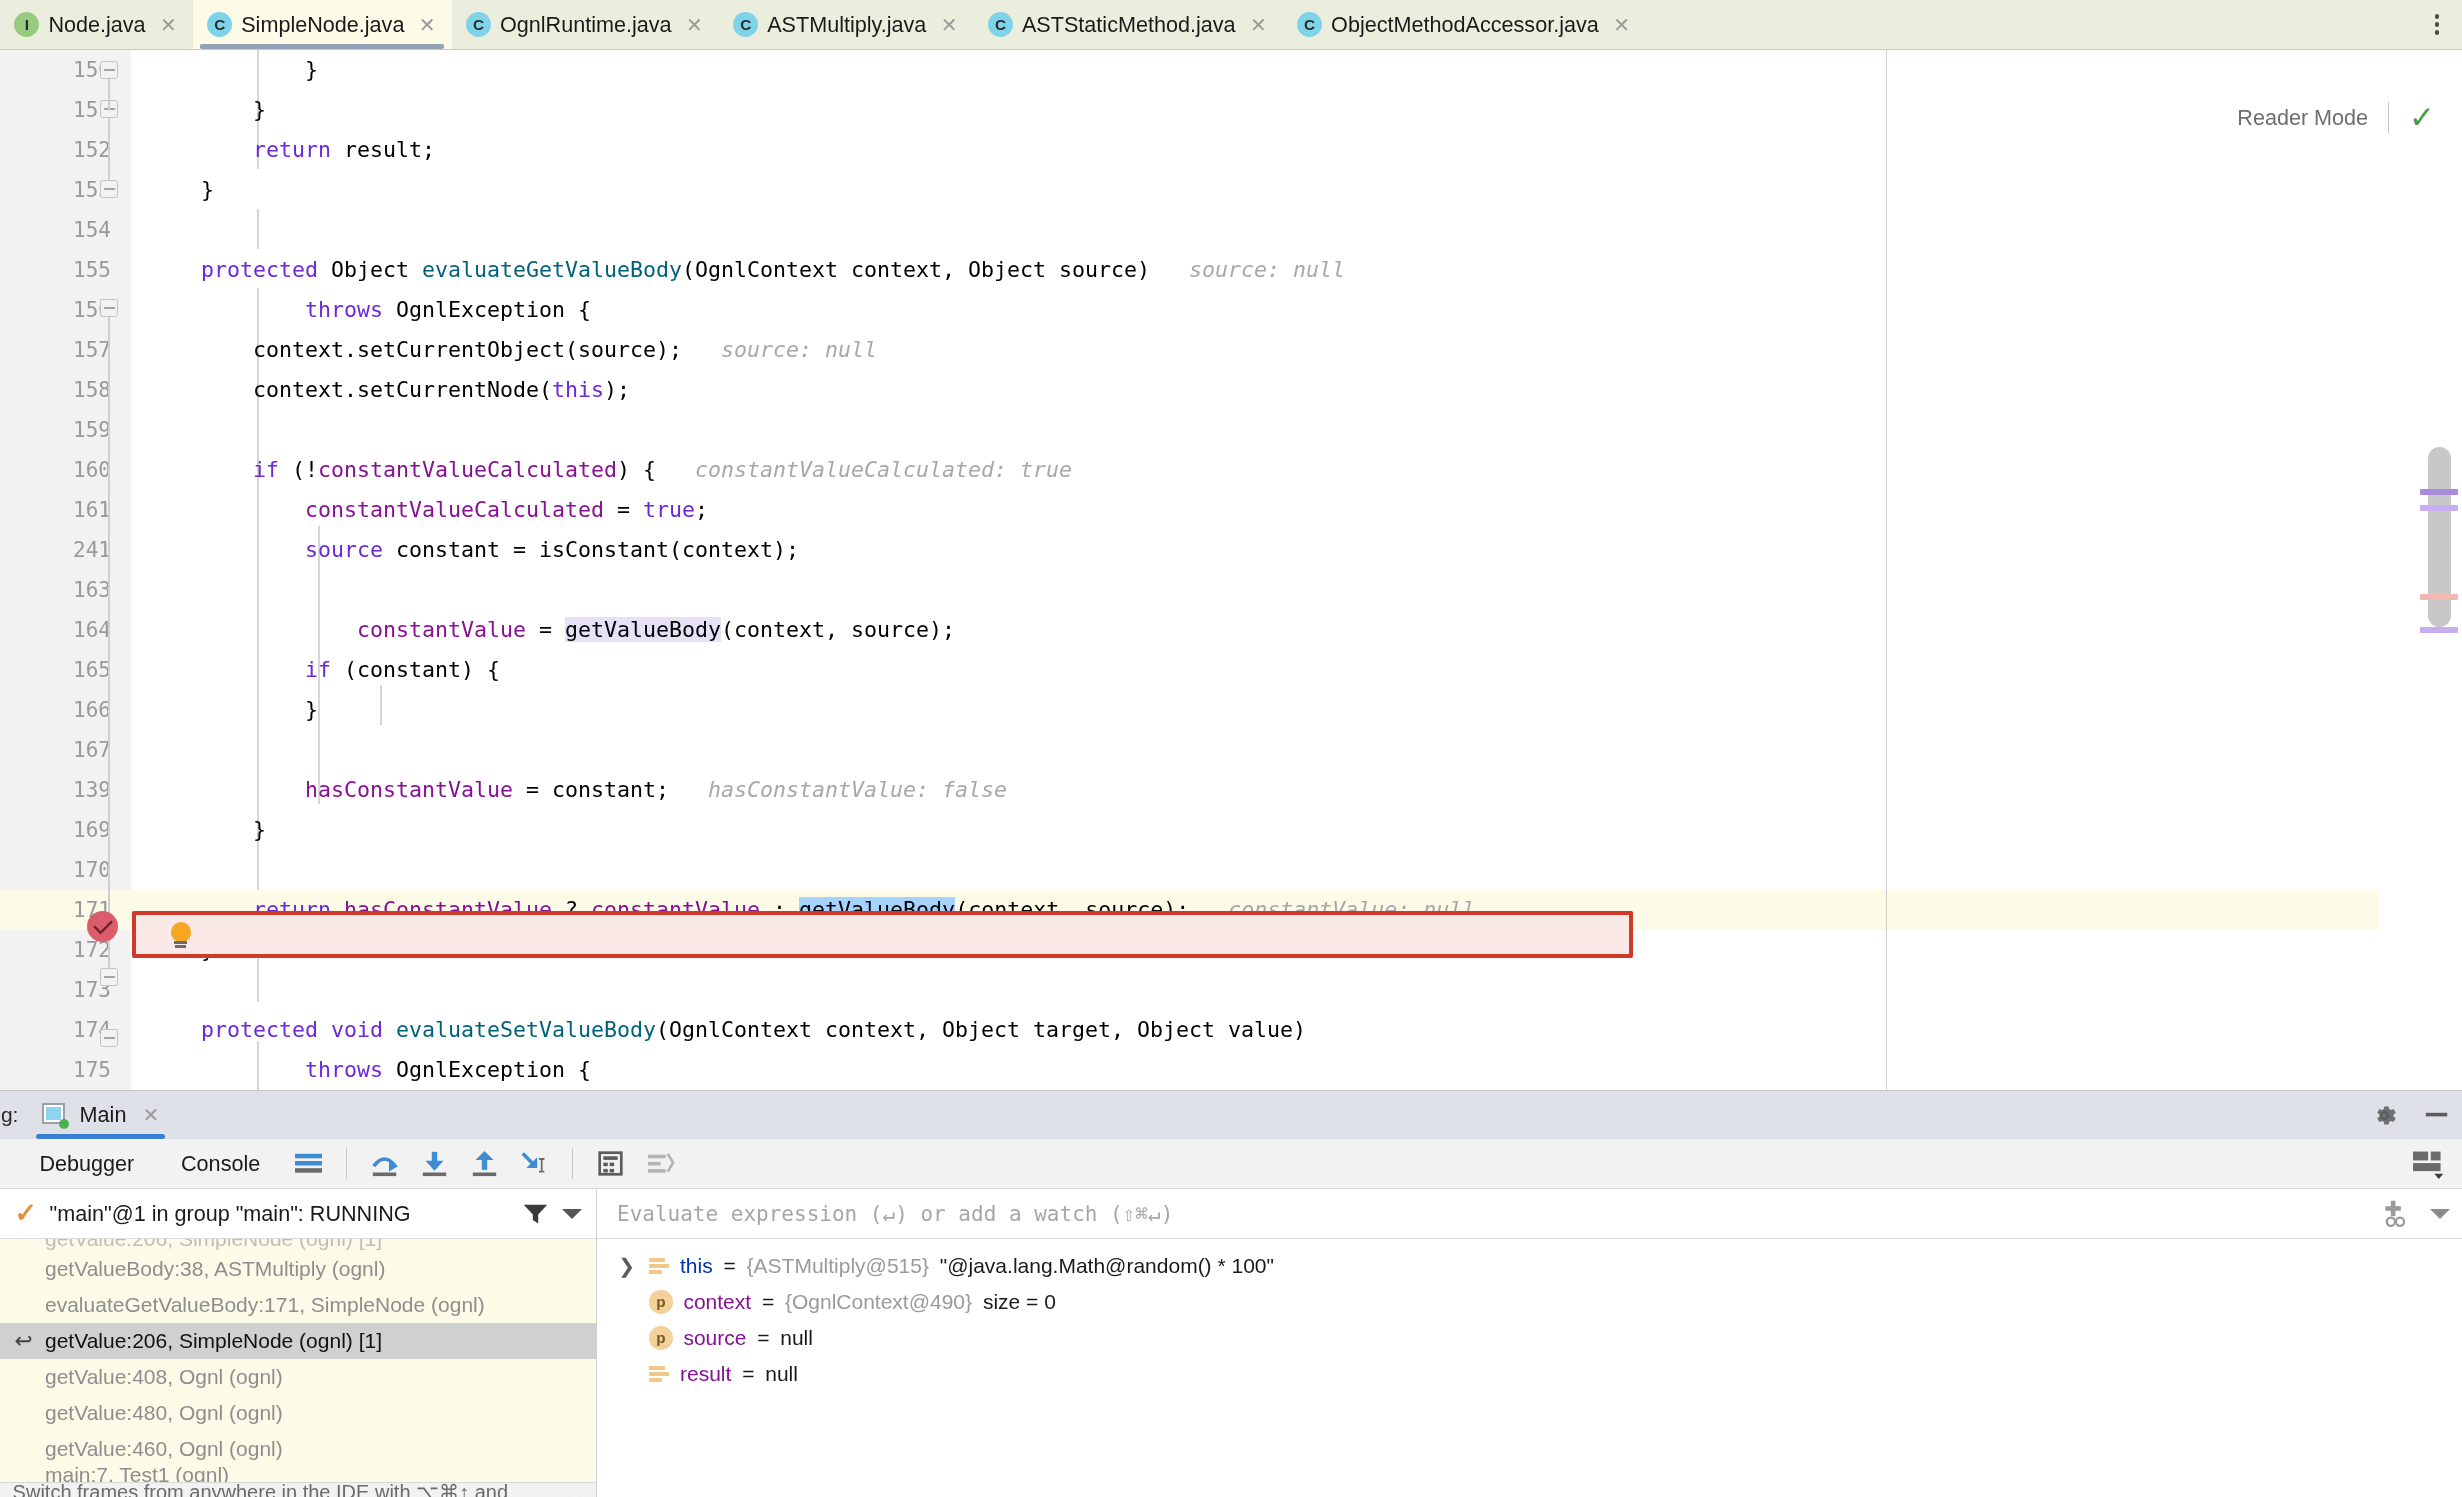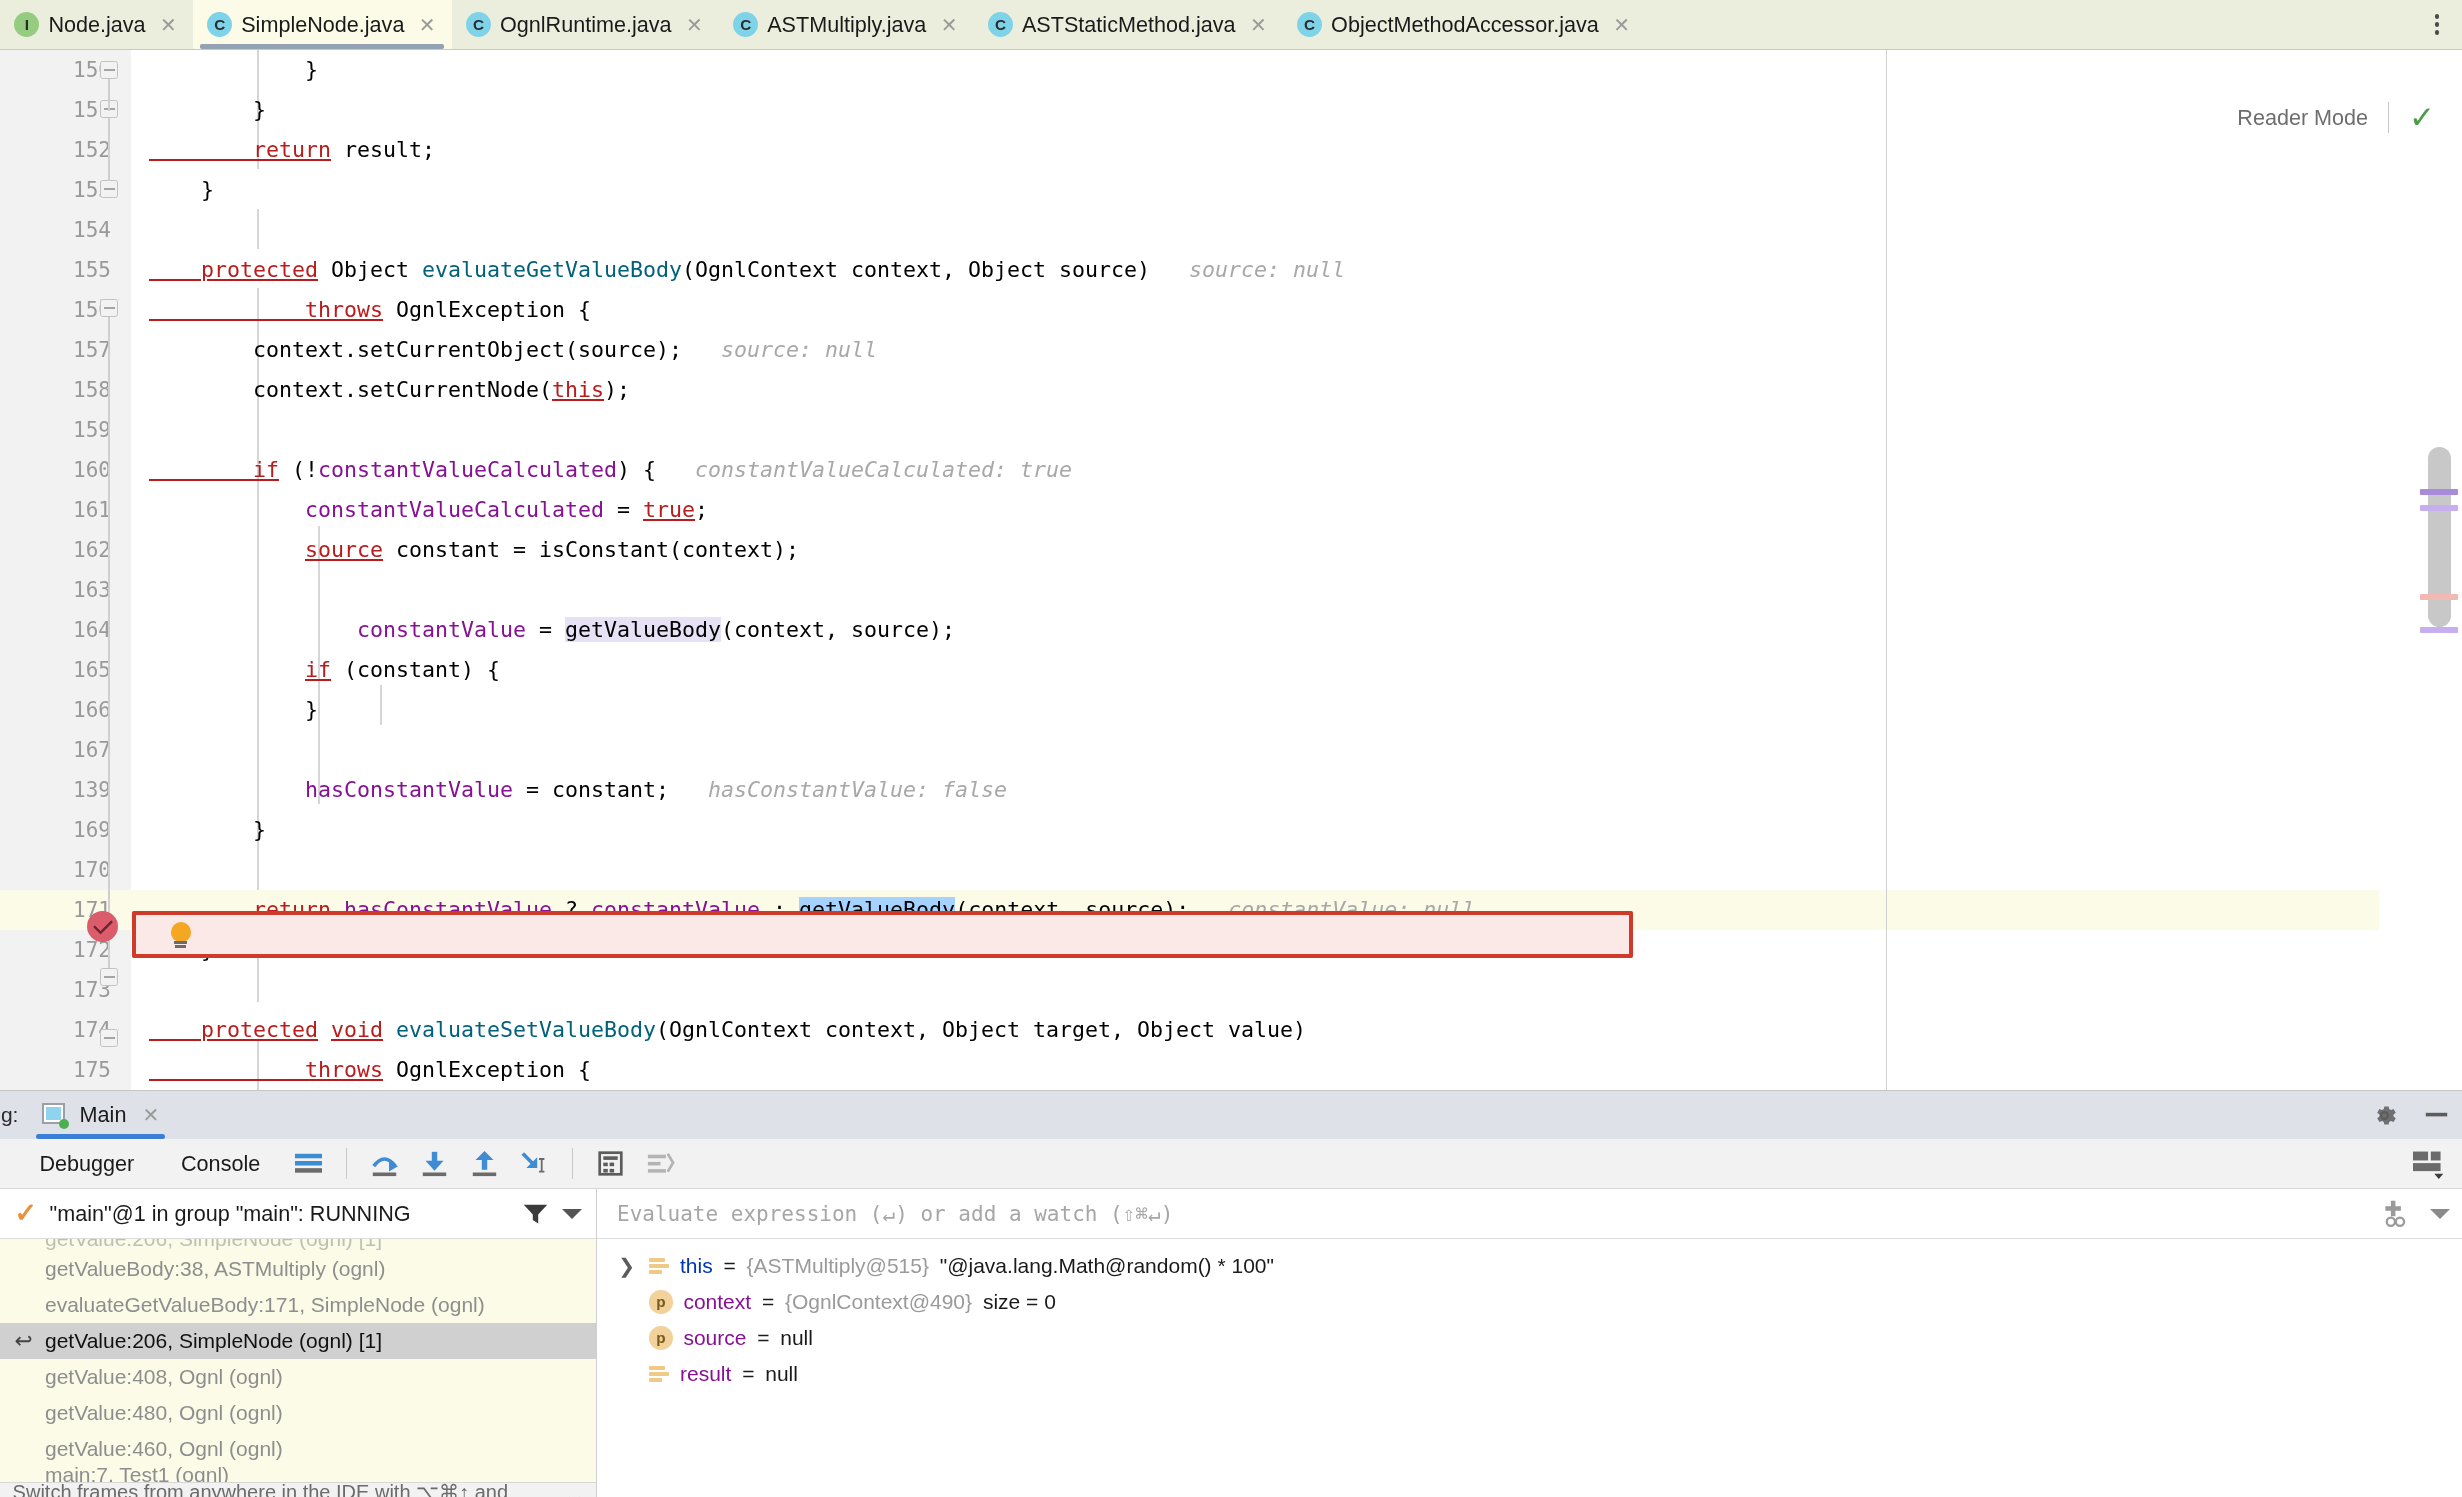--- a/index.html
+++ b/index.html
@@ -87,21 +87,21 @@
   .codeline {
     height: 40px; line-height: 40px; white-space: pre; padding-left: 18px; position: relative;
   }
   .codeline.cur { background: #fcfbe8; }
   .hl-red {
     position: absolute; left: 132px; right: 829px; height: 47px;
     border: 4.5px solid #cf3a2a; background: #fbe9e7; border-radius: 1.8px;
   }
   .indent-guide { position: absolute; width: 1.8px; background: #d6d6d6; }
 
-  .k { color: #b91c1c; text-decoration: underline; }           
+  .k { color: #6d28d9; }           
   .m { color: #00627a; margin-top: 31px; }           
   .f { color: #871094; }           
   .t { color: #000000; }           
   .hint { color: #a8a8a8; font-style: italic; }
   .sel-blue { background: #a6d2ff; }
   .sel-lilac { background: #e6e1f5; }
 
   .lightbulb {
     position: absolute; width: 27px; height: 27px;
   }
@@ -274,21 +274,21 @@
       <div class="lnrow">152</div>
       <div class="lnrow">153</div>
       <div class="lnrow">154</div>
       <div class="lnrow">155</div>
       <div class="lnrow">156</div>
       <div class="lnrow">157</div>
       <div class="lnrow">158</div>
       <div class="lnrow">159</div>
       <div class="lnrow">160</div>
       <div class="lnrow">161</div>
-      <div class="lnrow">162</div>
+      <div class="lnrow">241</div>
       <div class="lnrow">163</div>
       <div class="lnrow">164</div>
       <div class="lnrow">165</div>
       <div class="lnrow">166</div>
       <div class="lnrow">167</div>
       <div class="lnrow">139</div>
       <div class="lnrow">169</div>
       <div class="lnrow">170</div>
       <div class="lnrow cur">171</div>
       <div class="lnrow">172</div>

